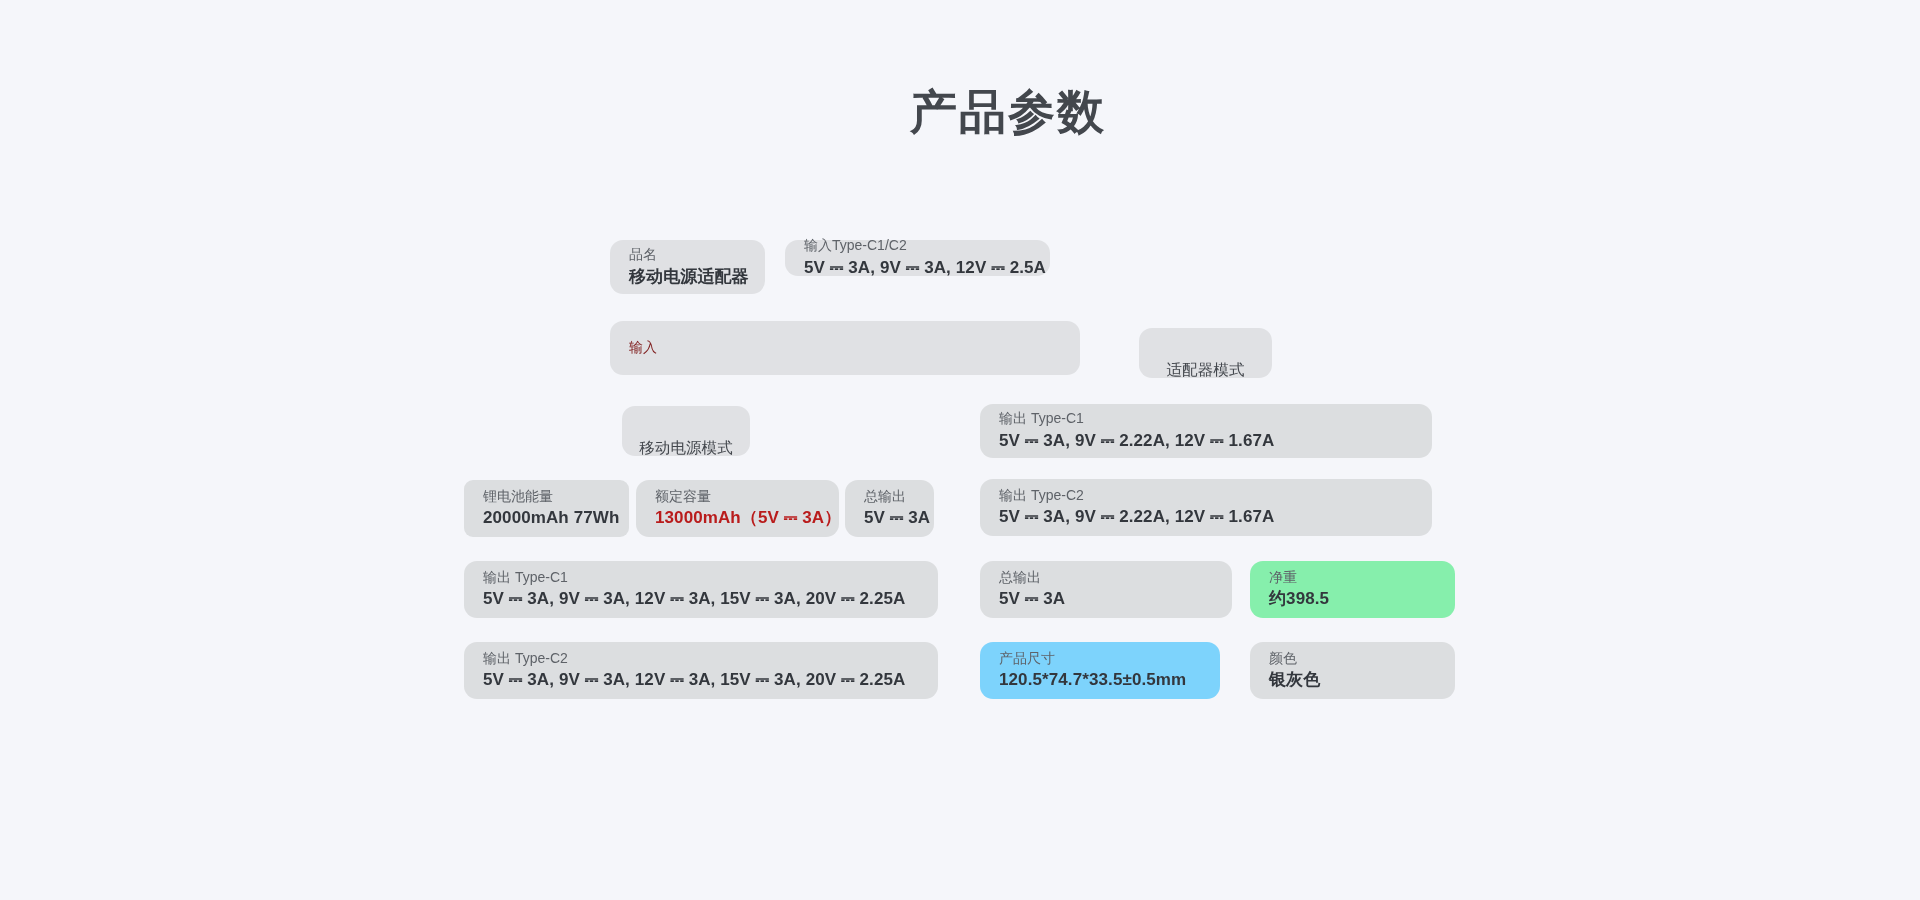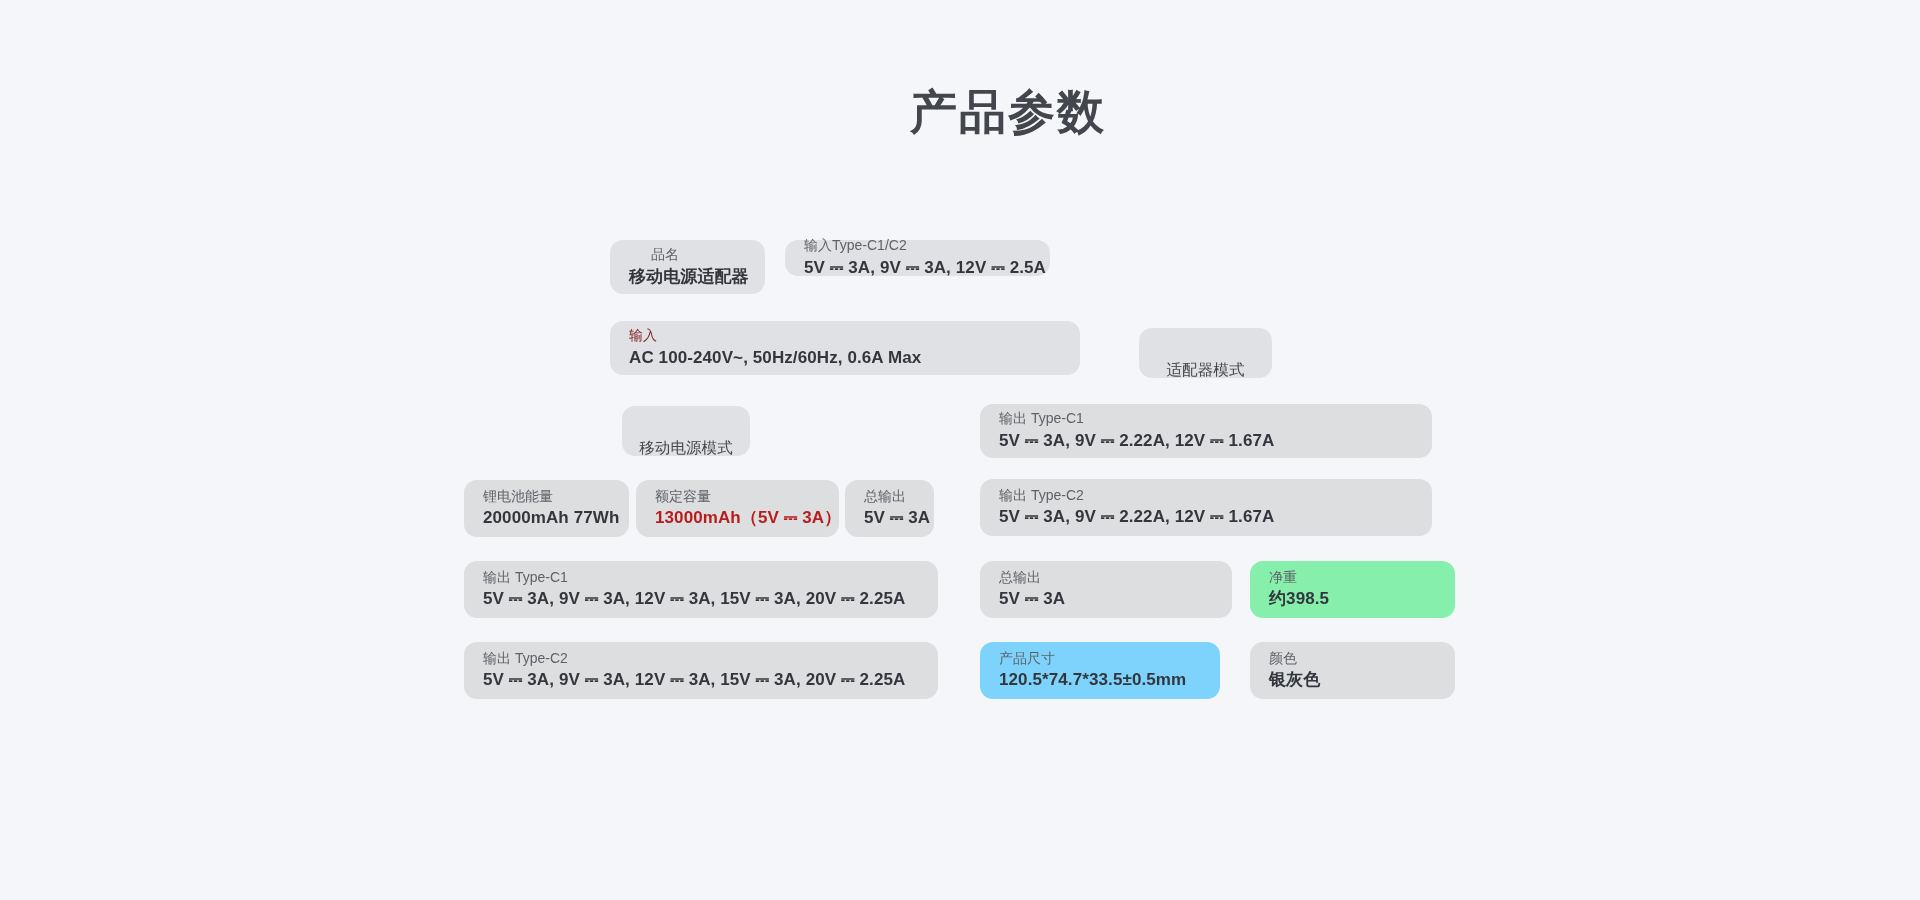--- a/index.html
+++ b/index.html
@@ -93,48 +93,47 @@
 </head>
 <body style="background: rgb(245, 246, 250);">
 
 <div class="page">
 
   <div class="page-title">产品参数</div>
 
   <div class="spec-board">
 
     <div class="card tone-lighter" style="left:610px; top:240px; width:155px; height:54px;">
-      <span class="label" style="color: rgb(94, 98, 104); margin-left: 22px;">品名</span>
+      <span class="label" style="color: rgb(94, 98, 104);">品名</span>
       <span class="value" style="color: rgb(51, 55, 61);">移动电源适配器</span>
     </div>
 
     <div class="card tone-lighter" style="left:785px; top:240px; width:265px; height:36px;">
       <span class="label" style="color: rgb(94, 98, 104);">输入Type-C1/C2</span>
       <span class="value" style="color: rgb(51, 55, 61);">5V ⎓ 3A, 9V ⎓ 3A, 12V ⎓ 2.5A</span>
     </div>
 
     <div class="card tone-lighter" style="left:610px; top:321px; width:470px; height:54px;">
       <span class="label" style="color: #7f1d1d;">输入</span>
-      <span class="value" style="color: rgb(51, 55, 61);">AC 100-240V~, 50Hz/60Hz, 0.6A Max</span>
     </div>
 
     <div class="card pill tone-lighter" style="left:1139px; top:328px; width:133px; height:50px;">
       <span class="value">适配器模式</span>
     </div>
 
     <div class="card pill tone-lighter" style="left:622px; top:406px; width:128px; height:50px;">
       <span class="value">移动电源模式</span>
     </div>
 
     <div class="card" style="left: 980px; top: 404px; width: 452px; height: 54px; background: rgb(220, 222, 224);">
       <span class="label" style="color: rgb(94, 98, 104);">输出 Type-C1</span>
       <span class="value" style="color: rgb(51, 55, 61);">5V ⎓ 3A, 9V ⎓ 2.22A, 12V ⎓ 1.67A</span>
     </div>
 
-    <div class="card" style="left: 464px; top: 480px; width: 165px; height: 57px; background: rgb(220, 222, 224);">
+    <div class="card" style="left: 464px; top: 480px; width: 165px; height: 57px; background: rgb(220, 222, 224); border-radius: 9px;">
       <span class="label" style="color: rgb(94, 98, 104);">锂电池能量</span>
       <span class="value" style="color: rgb(51, 55, 61);">20000mAh  77Wh</span>
     </div>
 
     <div class="card" style="left: 636px; top: 480px; width: 203px; height: 57px; background: rgb(220, 222, 224);">
       <span class="label" style="color: rgb(94, 98, 104);">额定容量</span>
       <span class="value" style="color: #b91c1c;">13000mAh（5V ⎓ 3A）</span>
     </div>
 
     <div class="card" style="left: 845px; top: 480px; width: 89px; height: 57px; background: rgb(220, 222, 224);">

